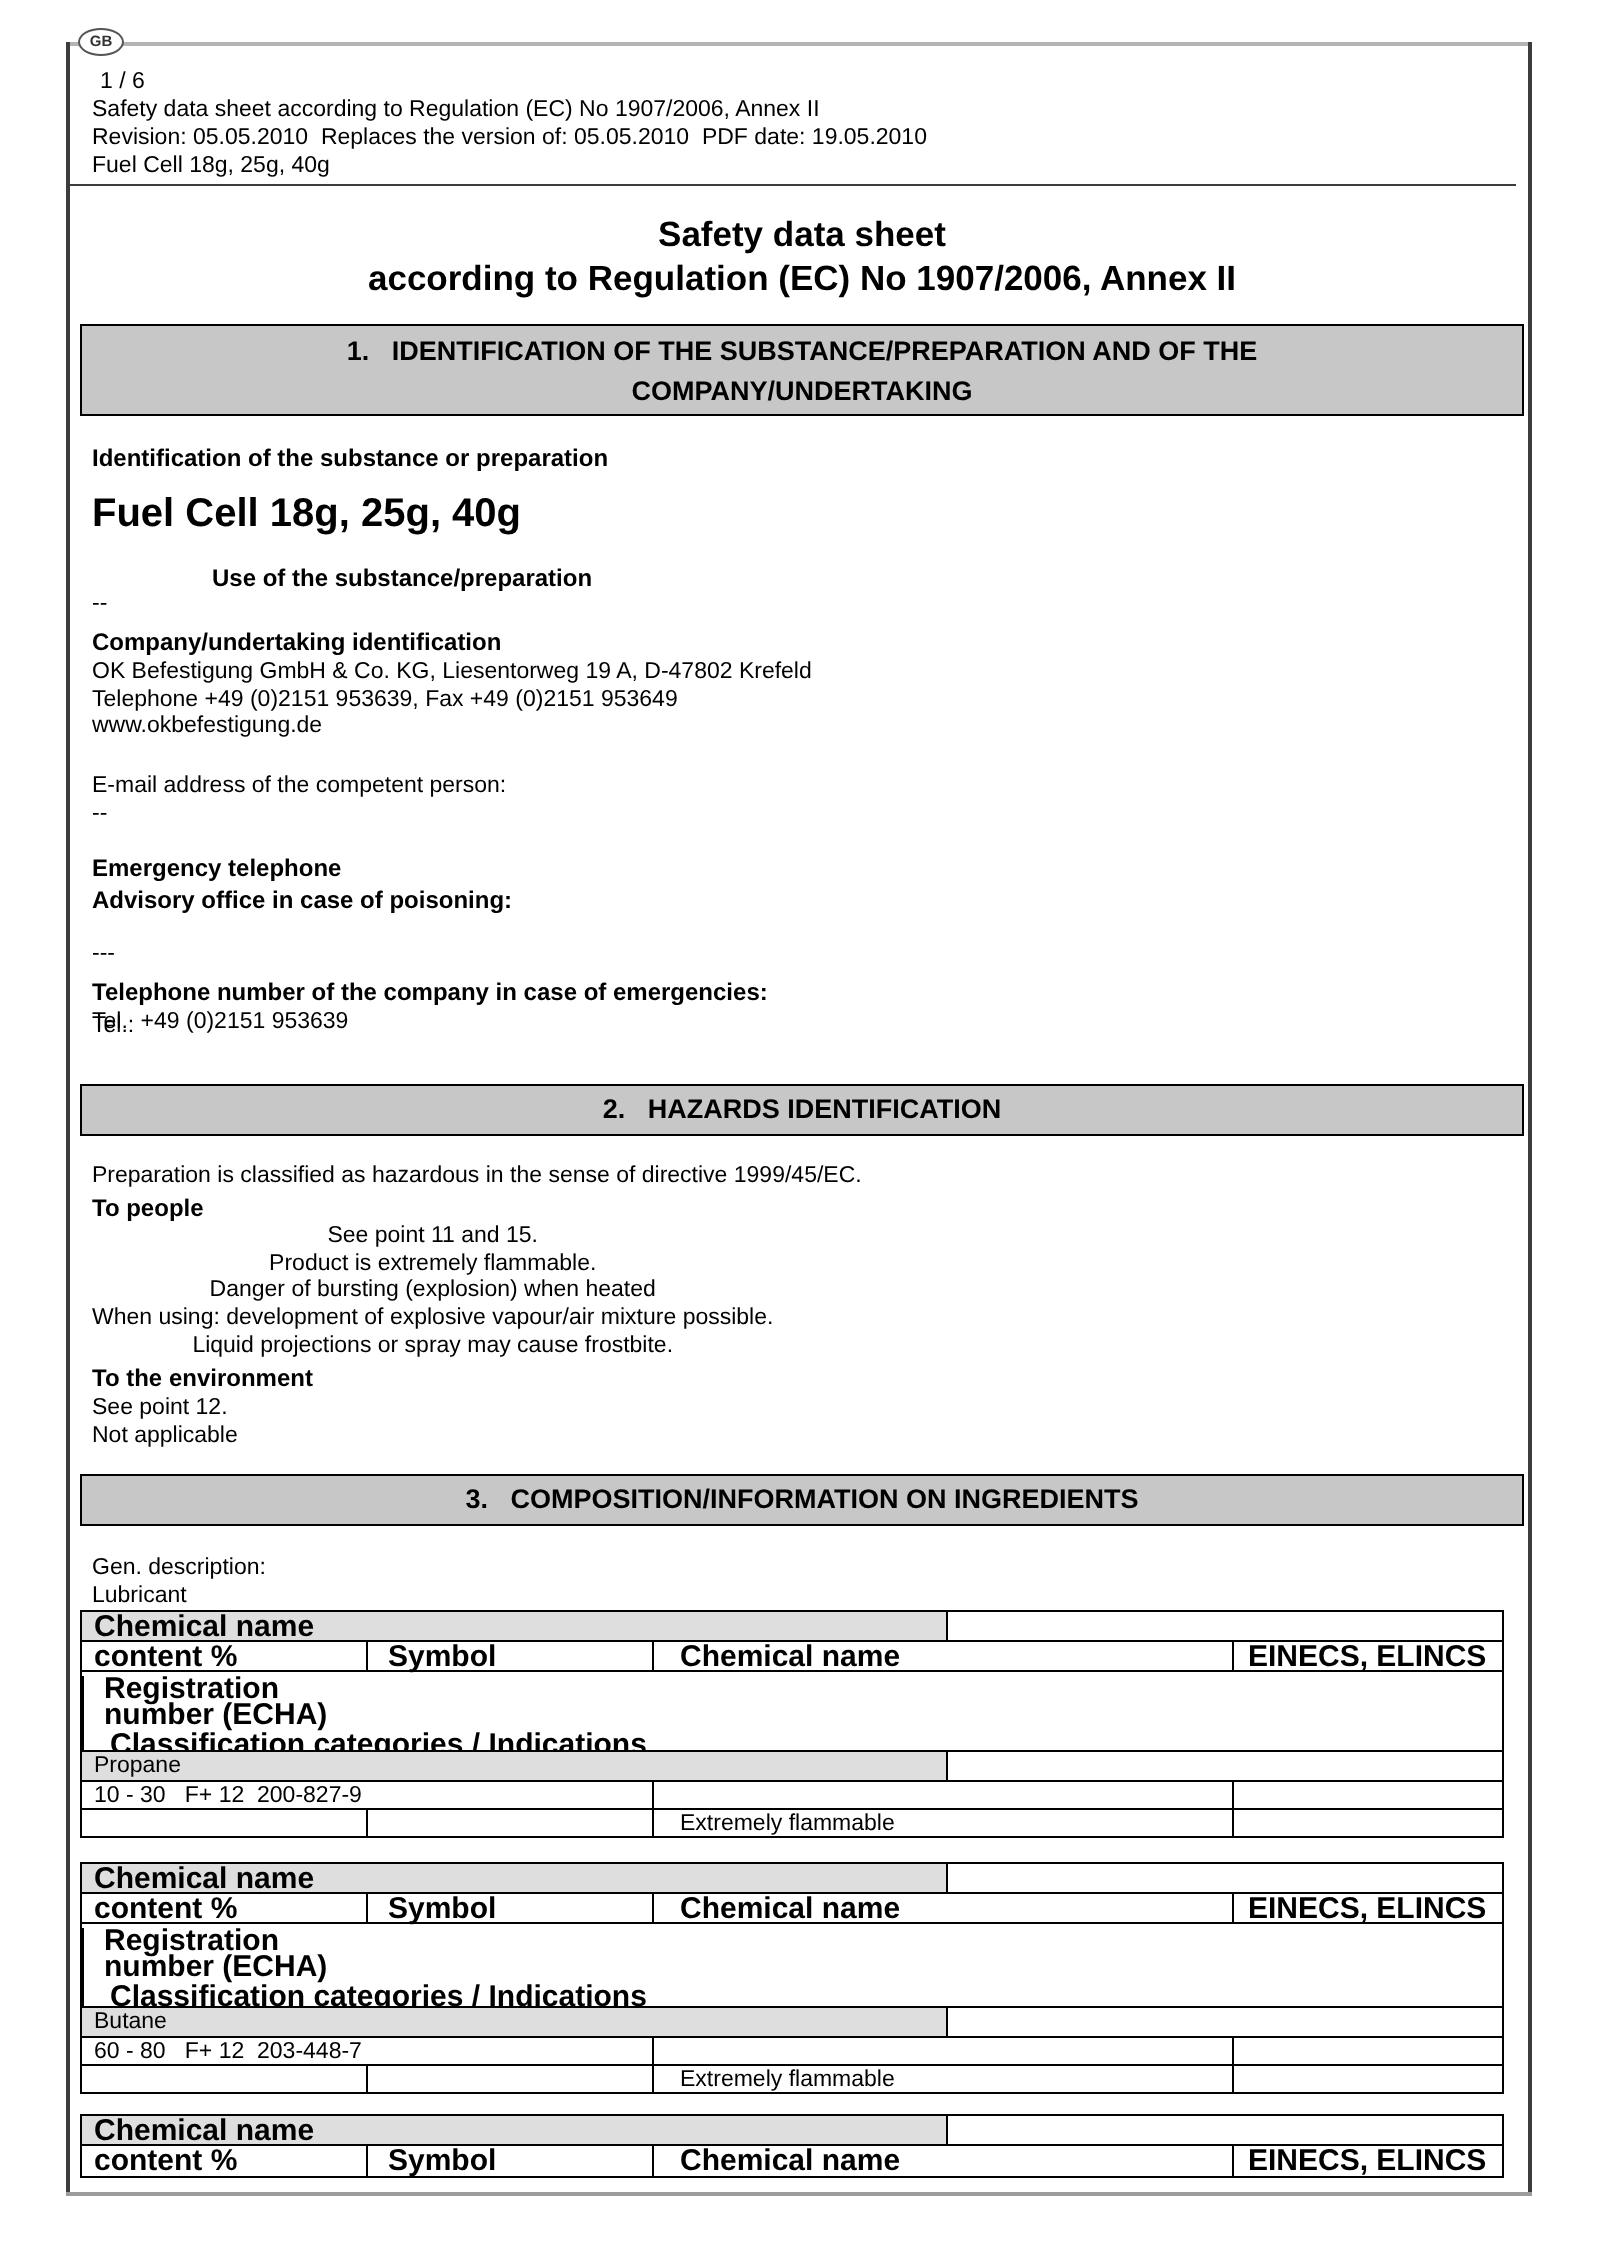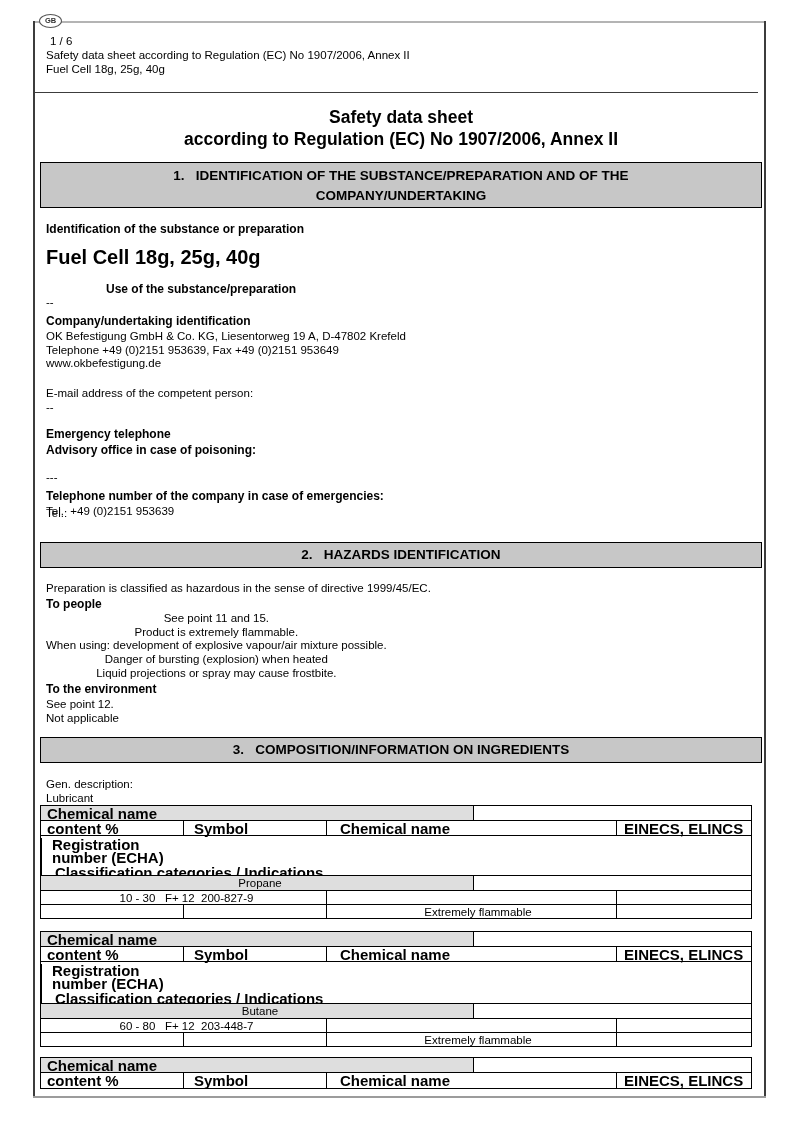--- a/index.html
+++ b/index.html
@@ -44,21 +44,21 @@
   .big { font-size:20px; font-weight:bold; }
   .body { font-size:11.5px; line-height:13.6px; }
   
   .tbl { left:40px; width:712px; border:1px solid #000; background:#fff; }
   .trow { display:flex; border-top:1px solid #000; align-items:stretch; }
   .trow:first-child { border-top:none; }
   .tcell { border-left:1px solid #000; overflow:visible; }
   .tcell:first-child { border-left:none; }
   .graycell { background:#dedede; }
   .tb { font-weight:bold; font-size:15px; }
-  .tr { font-weight:normal; font-size:11.5px;text-align:center; }
+  .tr { font-weight:normal; font-size:11.5px; }
   .bar-l { width:432px; padding:1px 0 0 6px; line-height:13px; }
   .bar-r { flex:1; background:#fff; }
   .c1 { width:142px; padding:1px 0 0 6px; }
   .c2 { width:143px; padding:1px 0 0 10px; }
   .c3 { width:290px; padding:1px 0 0 13px; }
   .c4 { flex:1; padding:1px 0 0 7px; }
   .c1m{ width:285px; padding:1px 0 0 6px; }
   .rowh14 { height:14px; line-height:12.5px; }
   .rowh15 { height:15px; line-height:13px; }
   .rowh16 { height:16px; line-height:14px; }
@@ -72,20 +72,21 @@
 
   <div class="abs frame-top"></div>
   <div class="abs frame-left"></div>
   <div class="abs frame-right"></div>
   <div class="abs frame-bottom"></div>
   <div class="abs gb-badge">GB</div>
 
   <div class="abs pageno">1 / 6</div>
   <div class="abs hdrblock small">
     <div class="pre">Safety data sheet according to Regulation (EC) No 1907/2006, Annex II</div>
+    <div class="pre">Revision: 05.05.2010  Replaces the version of: 05.05.2010  PDF date: 19.05.2010</div>
     <div class="pre">Fuel Cell 18g, 25g, 40g</div>
   </div>
   <div class="abs hdr-underline"></div>
 
   <div class="abs doc-title">
     <div>Safety data sheet</div>
     <div>according to Regulation (EC) No 1907/2006, Annex II</div>
   </div>
 
   <div class="abs secbar secbar1">
@@ -116,22 +117,22 @@
 
   <div class="abs secbar secbar2">
     <span class="pre">2.   HAZARDS IDENTIFICATION</span>
   </div>
 
   <div class="abs body" style="left:46px; top:582px;">Preparation is classified as hazardous in the sense of directive 1999/45/EC.</div>
   <div class="abs h13" style="left:46px; top:596px;">To people</div>
   <div class="abs body" style="left:46px; top:612px; line-height:13.7px;text-align:center;">
     <div>See point 11 and 15.</div>
     <div>Product is extremely flammable.</div>
+    <div>Danger of bursting (explosion) when heated</div>
     <div>When using: development of explosive vapour/air mixture possible.</div>
-    <div>Danger of bursting (explosion) when heated</div>
     <div>Liquid projections or spray may cause frostbite.</div>
   </div>
   <div class="abs h13" style="left:46px; top:681px;">To the environment</div>
   <div class="abs body" style="left:46px; top:698px;">
     <div>See point 12.</div>
     <div>Not applicable</div>
   </div>
 
   <div class="abs secbar secbar3">
     <span class="pre">3.   COMPOSITION/INFORMATION ON INGREDIENTS</span>

